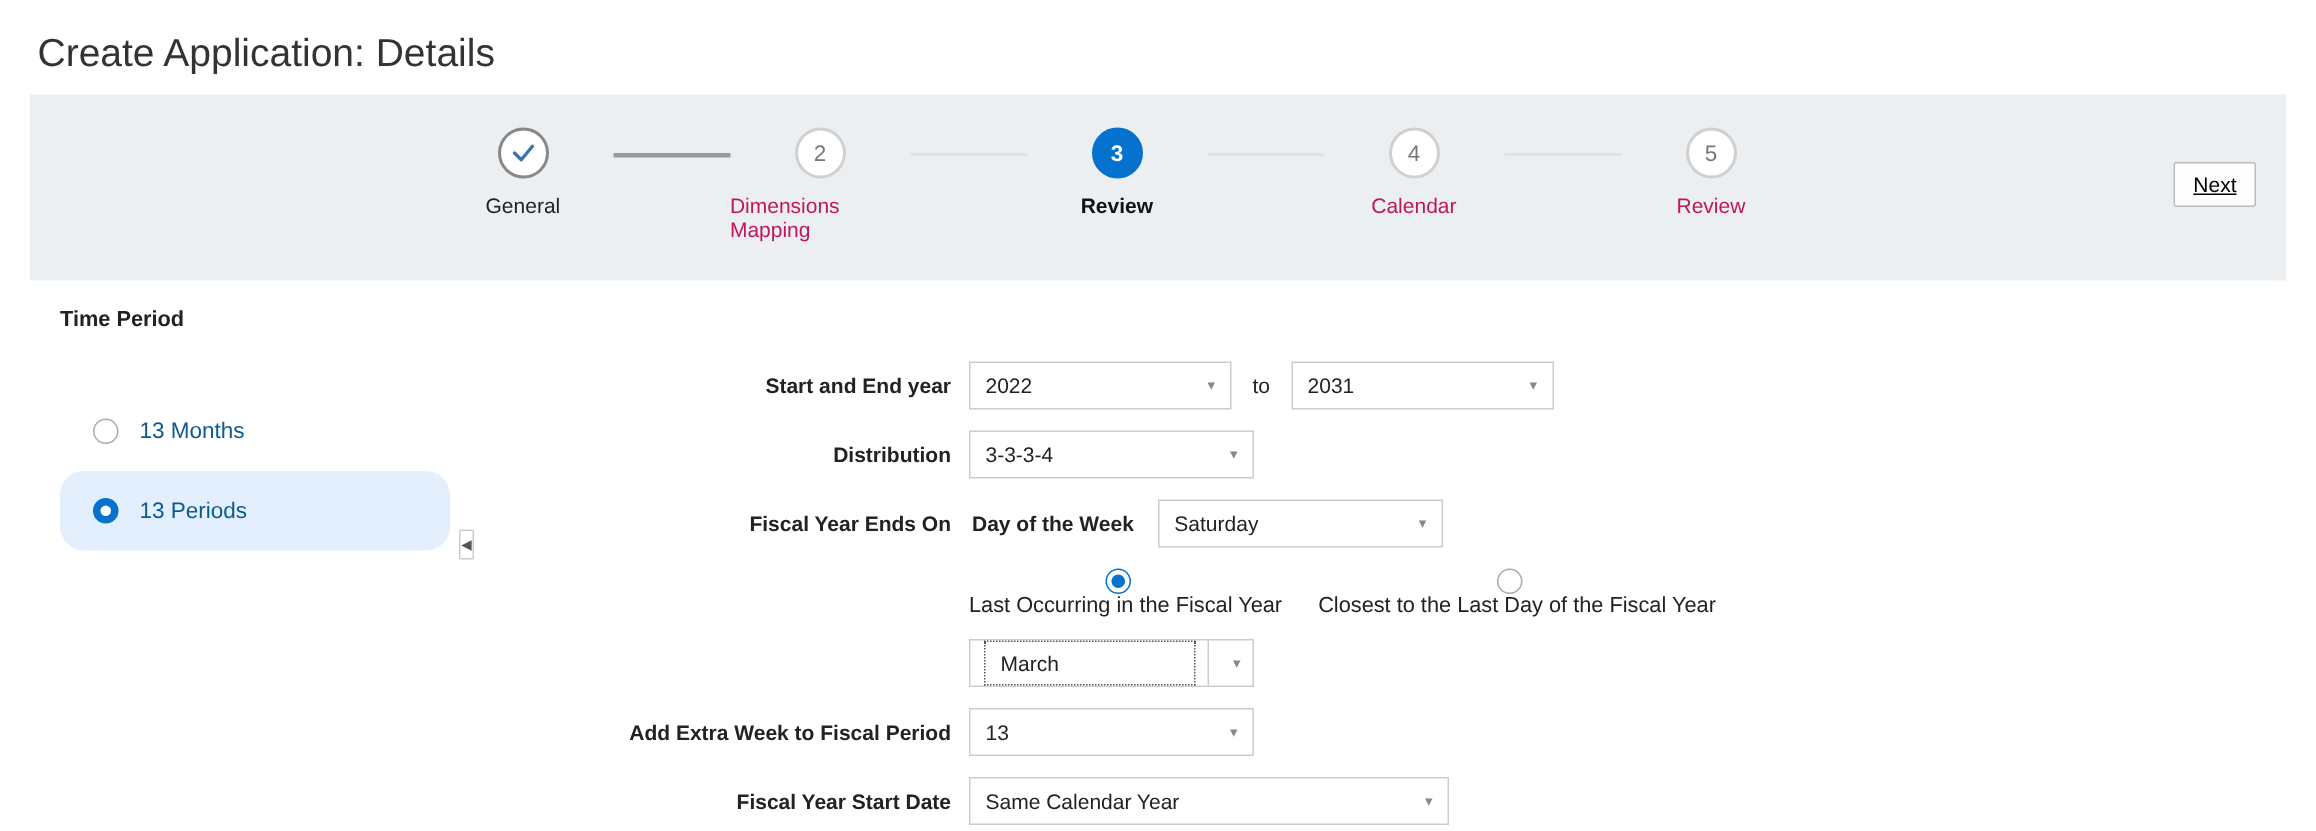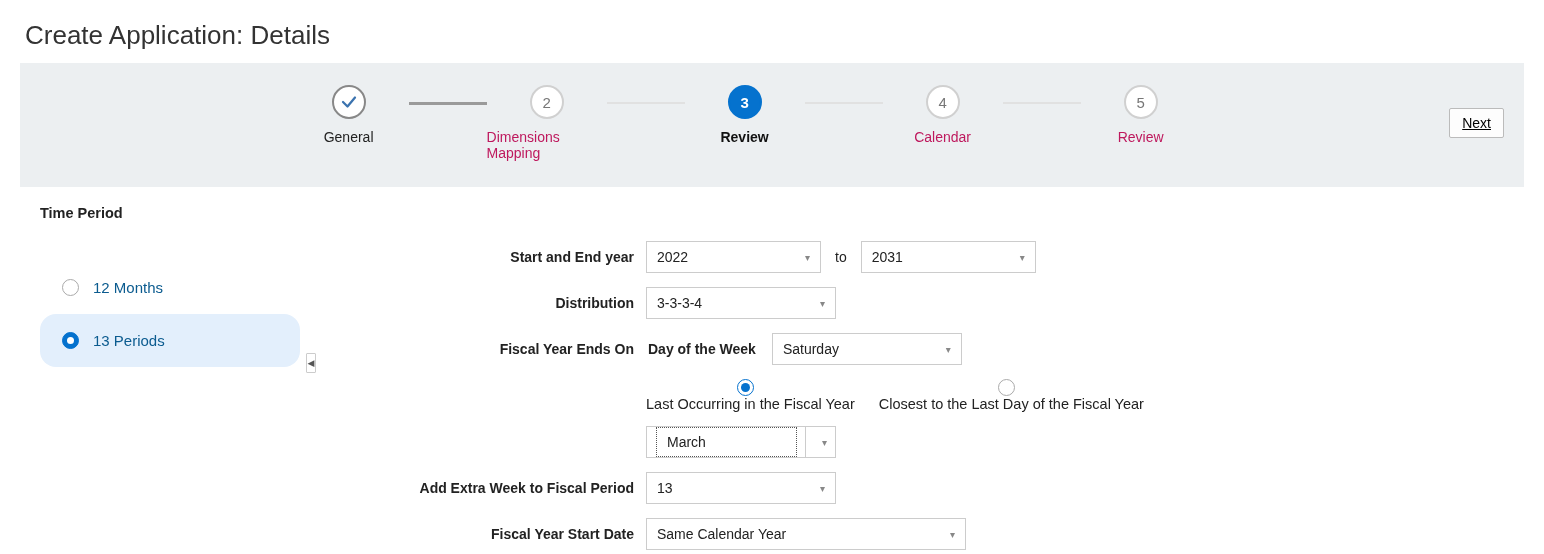--- a/index.html
+++ b/index.html
@@ -197,21 +197,21 @@
     <button class="btn"><span class="ul">Next</span></button>
   </div>
 </div>
 
 <div class="content">
   <div class="sidebar">
     <div class="section-title">Time Period</div>
     <div class="radio-list">
       <div class="radio-item">
         <div class="radio-outer"></div>
-        <span>12 Months</span>
+        <span>13 Months</span>
       </div>
       <div class="radio-item selected">
         <div class="radio-outer"></div>
         <span>13 Periods</span>
       </div>
     </div>
   </div>
 
   <div class="collapse-arrow">
     <span>◀</span>

